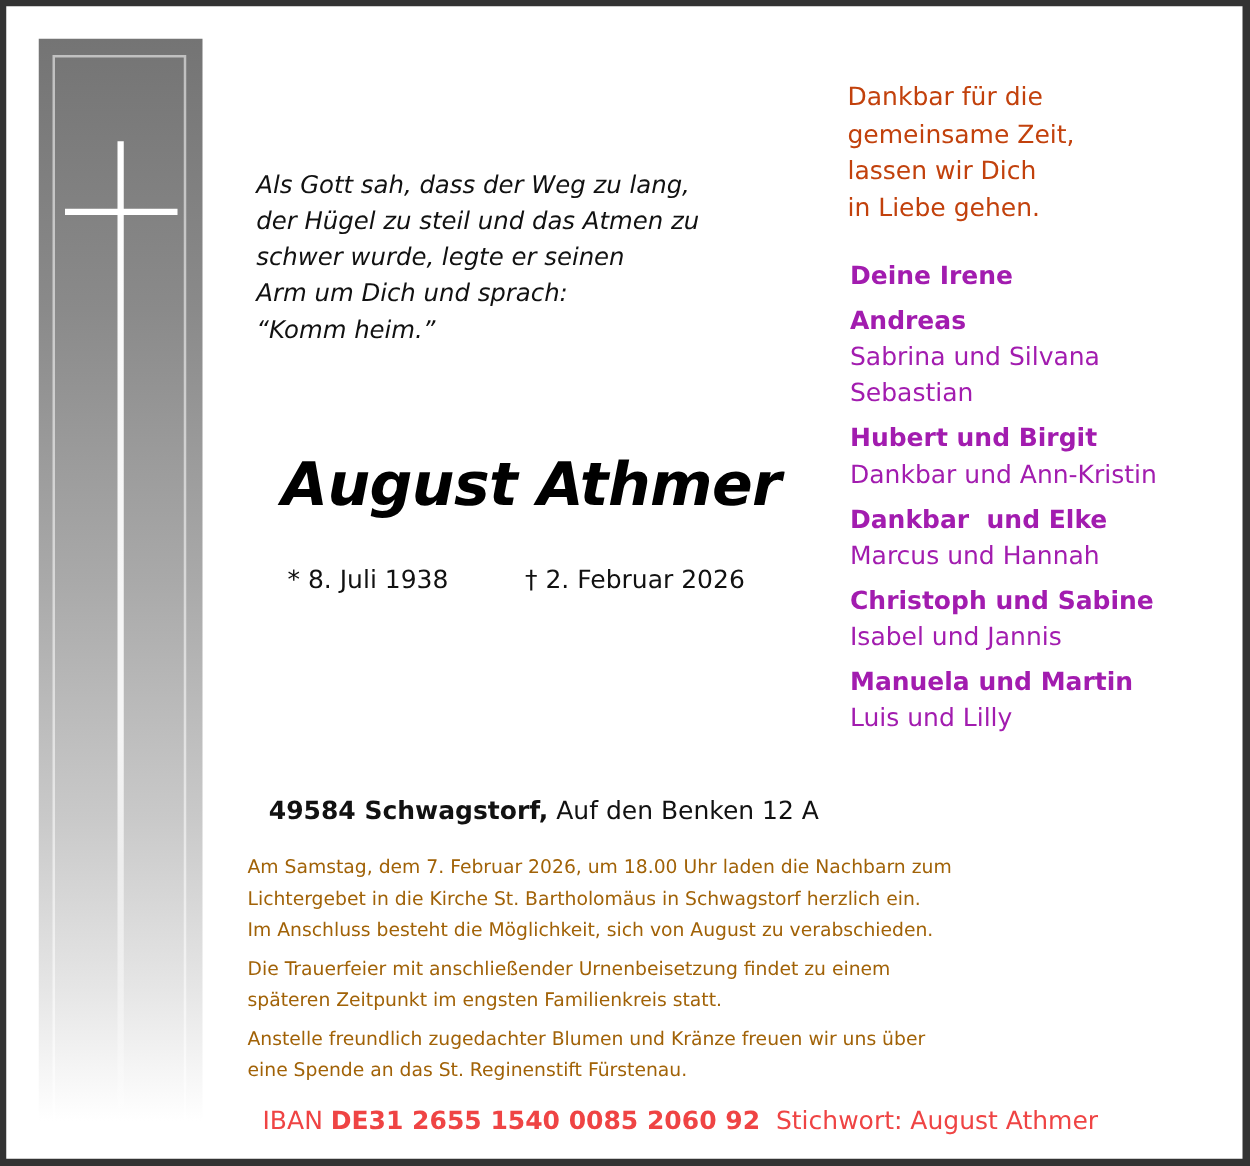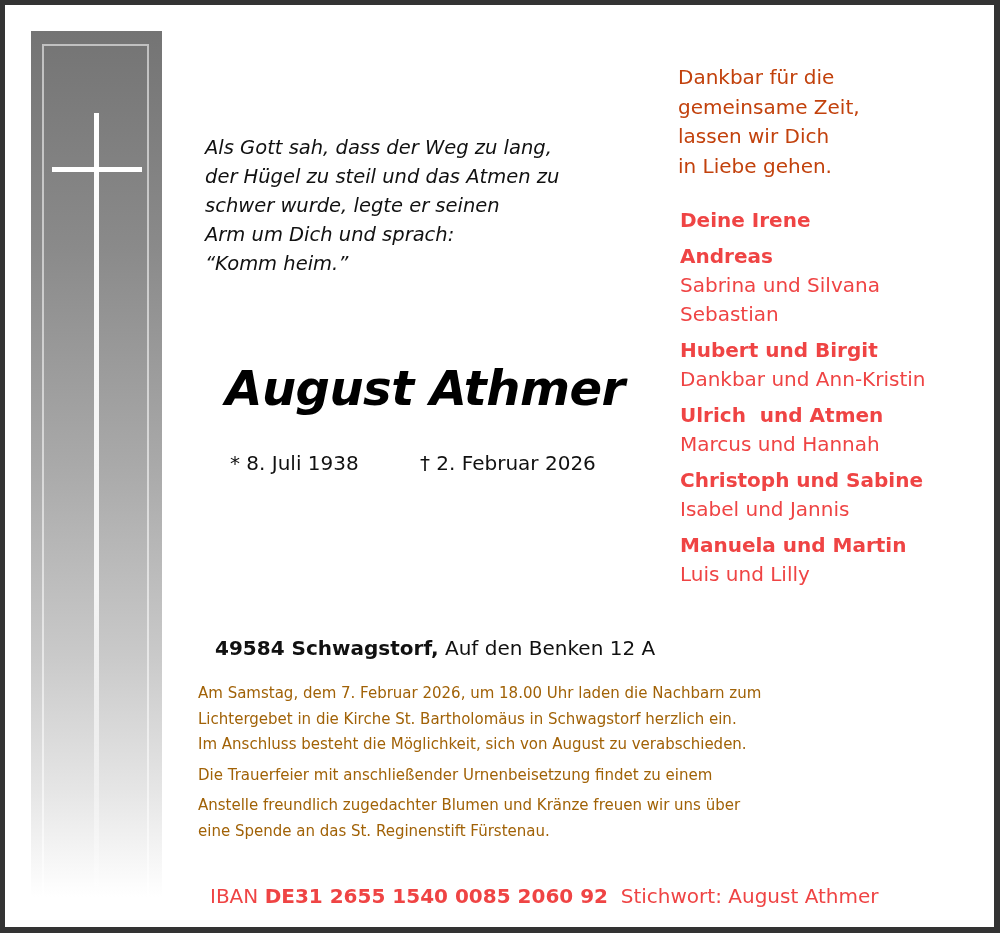--- a/index.html
+++ b/index.html
@@ -18,21 +18,21 @@
   .poem { position:absolute; left:200px; top:128px; width:420px; text-align:left; font-style:italic;
           font-size:19.5px; line-height:29px; color:#111; }
   .poem div { white-space:nowrap; }
   .name { position:absolute; left:205px; top:355px; width:430px; text-align:center; font-style:italic; font-weight:bold;
           font-size:48px; letter-spacing:-0.5px; color:#000; white-space:nowrap; }
   .dates { position:absolute; left:225px; top:446px; font-size:20px; color:#111; white-space:nowrap; }
   .dates .birth { position:absolute; left:0; }
   .dates .death { position:absolute; left:190px; }
 
   .thanks { position:absolute; left:673px; top:58px; font-size:20px; line-height:29.5px; color:#c2410c; }
-  .family { position:absolute; left:675px; top:201px; font-size:20px; color:#ef4444; }
+  .family { position:absolute; left:675px; top:201px; font-size:20px; color:#a21caf; }
   .family .grp { margin-bottom:7px; }
   .family .head { font-weight:bold; line-height:29px; white-space:pre; }
   .family .sub { line-height:29px; white-space:nowrap; }
 
   .address { position:absolute; left:210px; top:631px; font-size:20px; color:#111; white-space:nowrap; }
   .address b { font-weight:bold; }
   .body { position:absolute; left:193px; top:676px; width:745px; font-size:15px; line-height:25.5px; color:#a16207; }
   .body p { margin:0 0 5px 0; }
   .body p .l { display:block; white-space:nowrap; }
   .iban { position:absolute; left:205px; top:879px; font-size:20px; color:#ef4444; white-space:pre; }
@@ -80,21 +80,21 @@
     <div class="grp">
       <div class="head">Andreas</div>
       <div class="sub">Sabrina und Silvana</div>
       <div class="sub">Sebastian</div>
     </div>
     <div class="grp">
       <div class="head">Hubert und Birgit</div>
       <div class="sub">Dankbar und Ann-Kristin</div>
     </div>
     <div class="grp">
-      <div class="head">Ulrich  und Atmen</div>
+      <div class="head">Dankbar  und Elke</div>
       <div class="sub">Marcus und Hannah</div>
     </div>
     <div class="grp">
       <div class="head">Christoph und Sabine</div>
       <div class="sub">Isabel und Jannis</div>
     </div>
     <div class="grp">
       <div class="head">Manuela und Martin</div>
       <div class="sub">Luis und Lilly</div>
     </div>
@@ -106,20 +106,21 @@
   </div>
 
   <div class="body">
     <p>
       <span class="l">Am Samstag, dem 7. Februar 2026, um 18.00 Uhr laden die Nachbarn zum</span>
       <span class="l">Lichtergebet in die Kirche St. Bartholomäus in Schwagstorf herzlich ein.</span>
       <span class="l">Im Anschluss besteht die Möglichkeit, sich von August zu verabschieden.</span>
     </p>
     <p>
       <span class="l">Die Trauerfeier mit anschließender Urnenbeisetzung findet zu einem</span>
+      <span class="l">späteren Zeitpunkt im engsten Familienkreis statt.</span>
     </p>
     <p>
       <span class="l">Anstelle freundlich zugedachter Blumen und Kränze freuen wir uns über</span>
       <span class="l">eine Spende an das St. Reginenstift Fürstenau.</span>
     </p>
   </div>
 
   <div class="iban"><span>IBAN</span> <b>DE31 2655 1540 0085 2060 92</b>  <span>Stichwort:</span> <span>August Athmer</span></div>
 
 </div>

